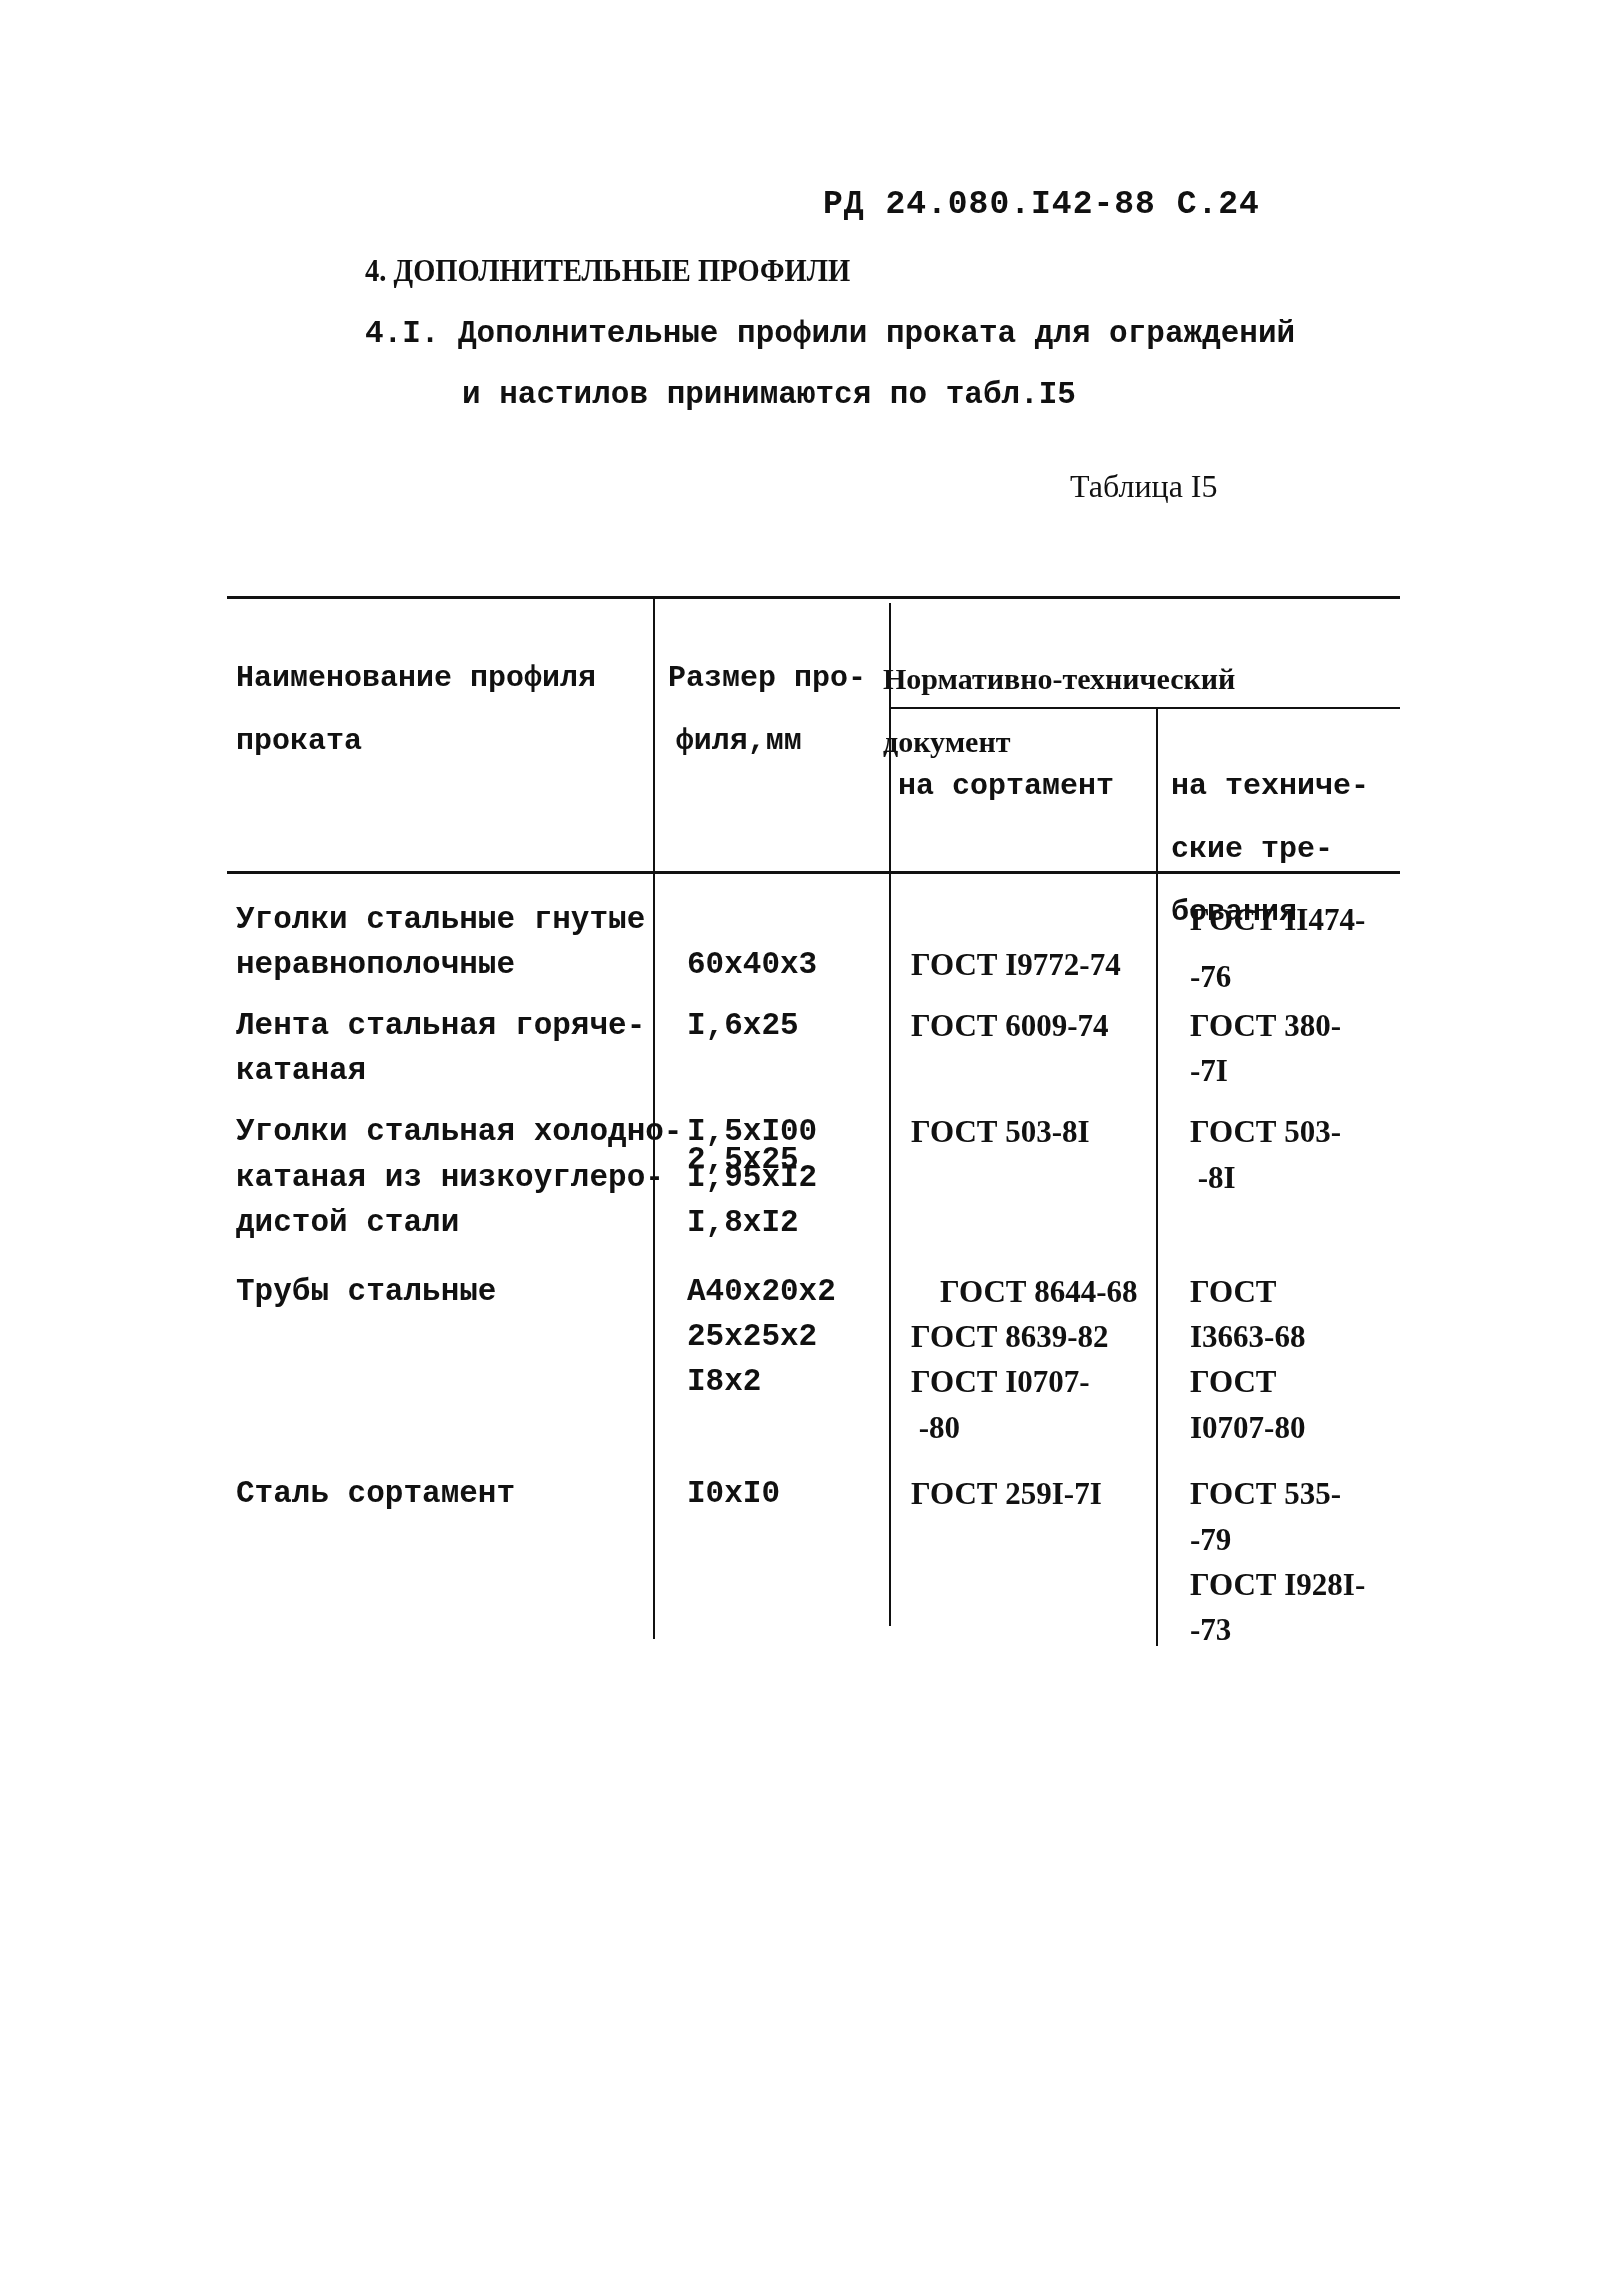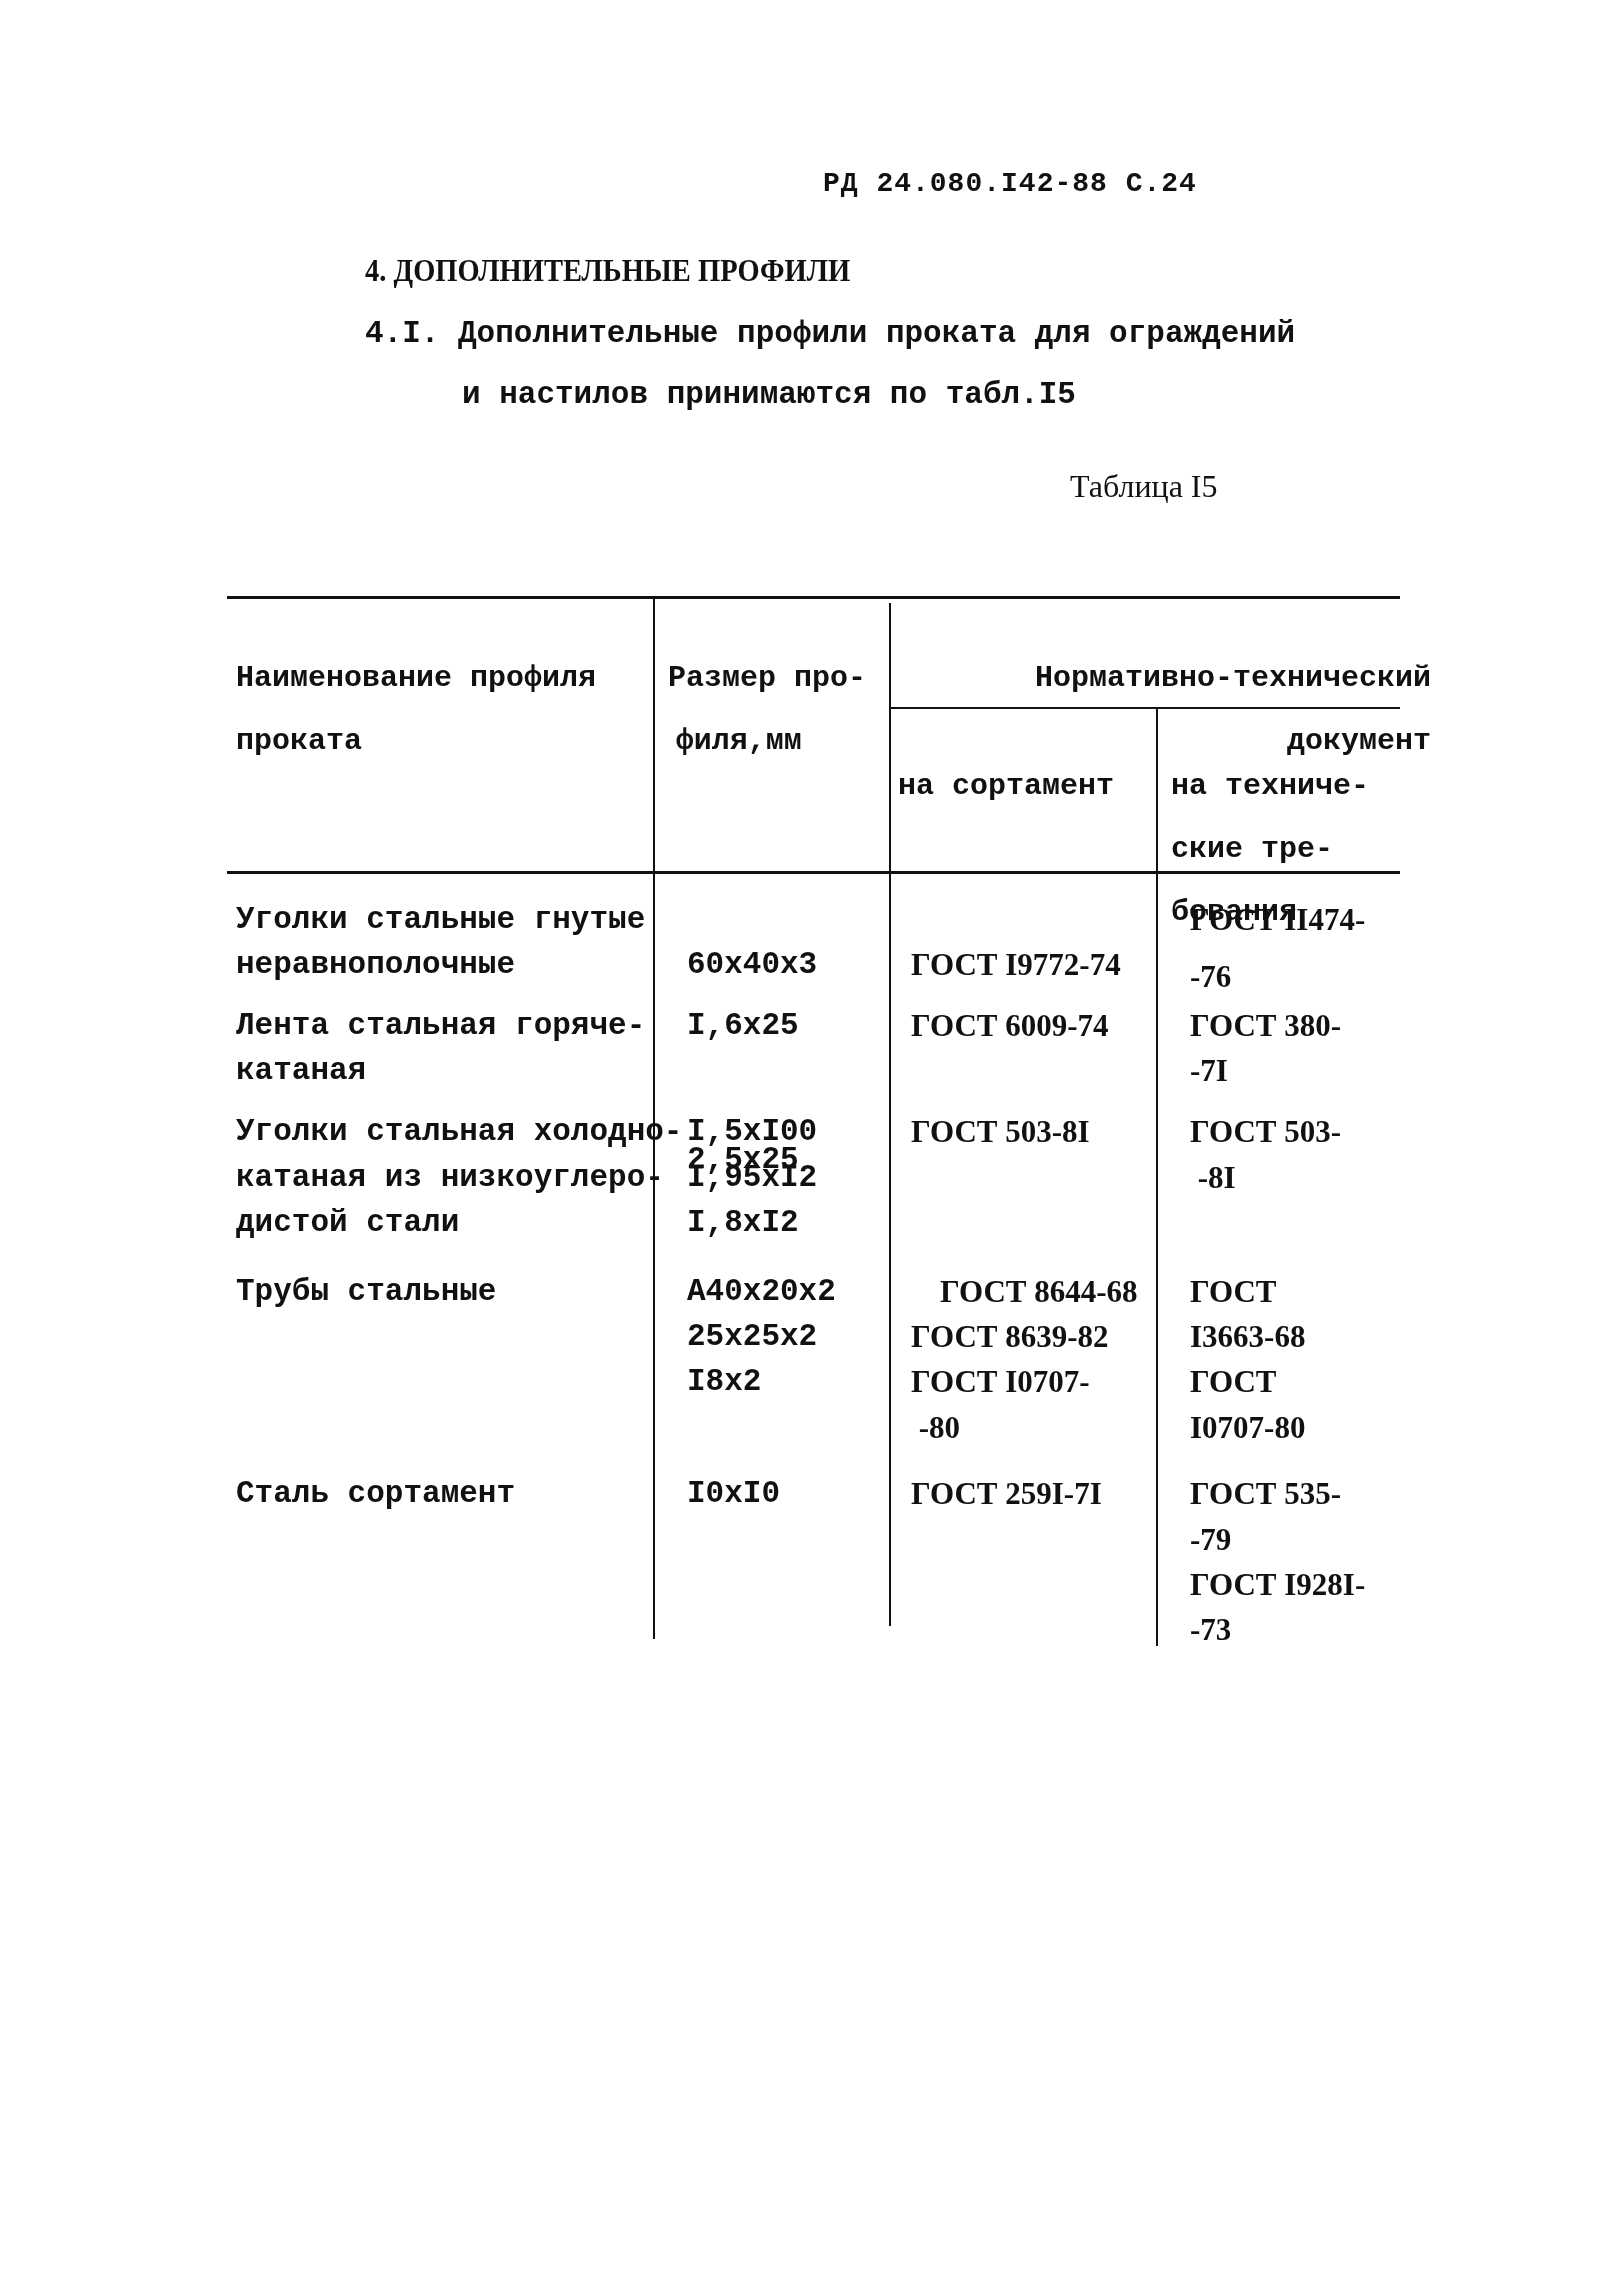--- a/index.html
+++ b/index.html
@@ -3,21 +3,21 @@
   <meta charset="utf-8">
   <style>
     html, body { margin: 0; padding: 0; background: #ffffff; }
     body {
       width: 1619px; height: 2282px; position: relative; overflow: hidden;
       font-family: "Liberation Mono", "DejaVu Sans Mono", monospace;
       color: #111111;
       font-weight: bold;
     }
     .abs { position: absolute; white-space: pre; }
-    .doc-code { left: 823px; top: 168px; font-size: 28px; letter-spacing: 1px; }
+    .doc-code { left: 823px; top: 186px; font-size: 33px; letter-spacing: 1px; }
     .section-title { left: 365px; top: 253px; font-size: 31px; font-family: "Liberation Serif", "DejaVu Serif", serif; letter-spacing: 0; transform: scaleX(0.92); transform-origin: left; }
     .para-l1 { left: 365px; top: 316px; font-size: 31px; }
     .para-l2 { left: 462px; top: 377px; font-size: 31px; }
     .table-label { left: 1070px; top: 468px; font-size: 32px; font-family: "Liberation Serif", "DejaVu Serif", serif; font-weight: normal; }
 
     .hline { position: absolute; height: 2.9px; background: #111; }
     .vline { position: absolute; width: 2.9px; background: #111; }
 
     .cell-text { position: absolute; font-size: 30px; line-height: 21px; white-space: pre; }
     .hdr { font-size: 30px; line-height: 21px; }
@@ -44,21 +44,21 @@
     <div class="vline" style="left:1156px; top:708px; height:938px; width:1.9px;"></div>
 
     <div class="cell-text hdr" style="left:236px; top:626px;">
       <div>Наименование профиля</div>
       <div>проката</div>
     </div>
     <div class="cell-text hdr" style="left:668px; top:626px;">
       <div>Размер про-</div>
       <div style="padding-left:7.7px;">филя,мм</div>
     </div>
-    <div class="cell-text hdr" style="left:968px; top:626px; width:463px; text-align:right;">
+    <div class="cell-text hdr" style="left:883px; top:626px; width:463px; text-align:left;font-family:Liberation Serif, serif;">
       <div>Нормативно-технический</div>
       <div>документ</div>
     </div>
     <div class="cell-text hdr" style="left:898px; top:734px;">
       <div>на сортамент</div>
     </div>
     <div class="cell-text hdr" style="left:1171px; top:734px;">
       <div>на техниче-</div>
       <div>ские тре-</div>
       <div>бования</div>

